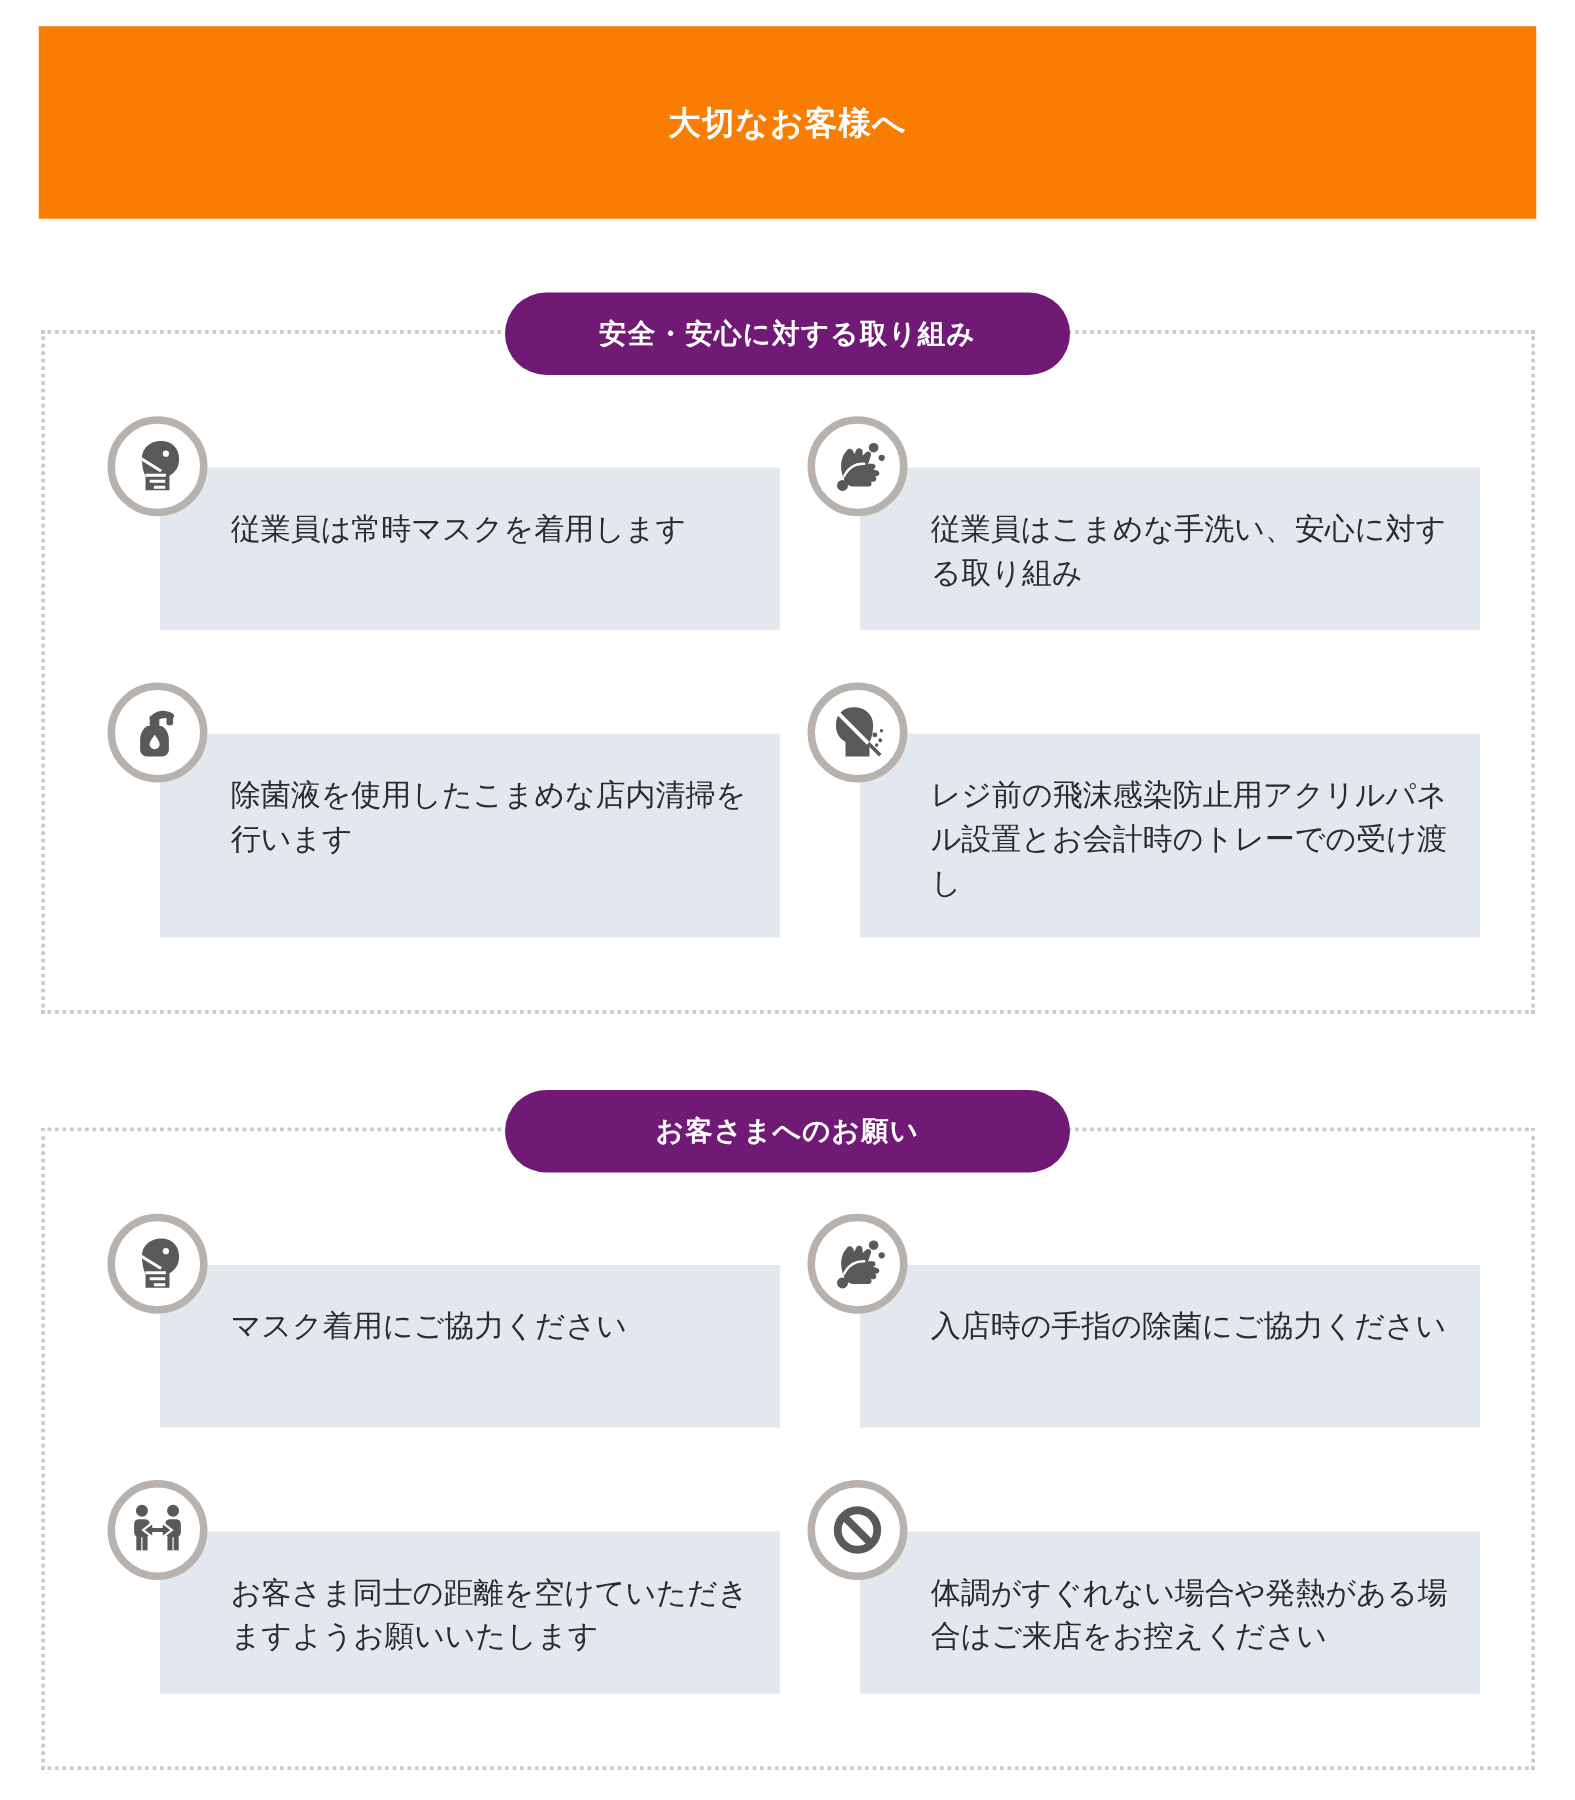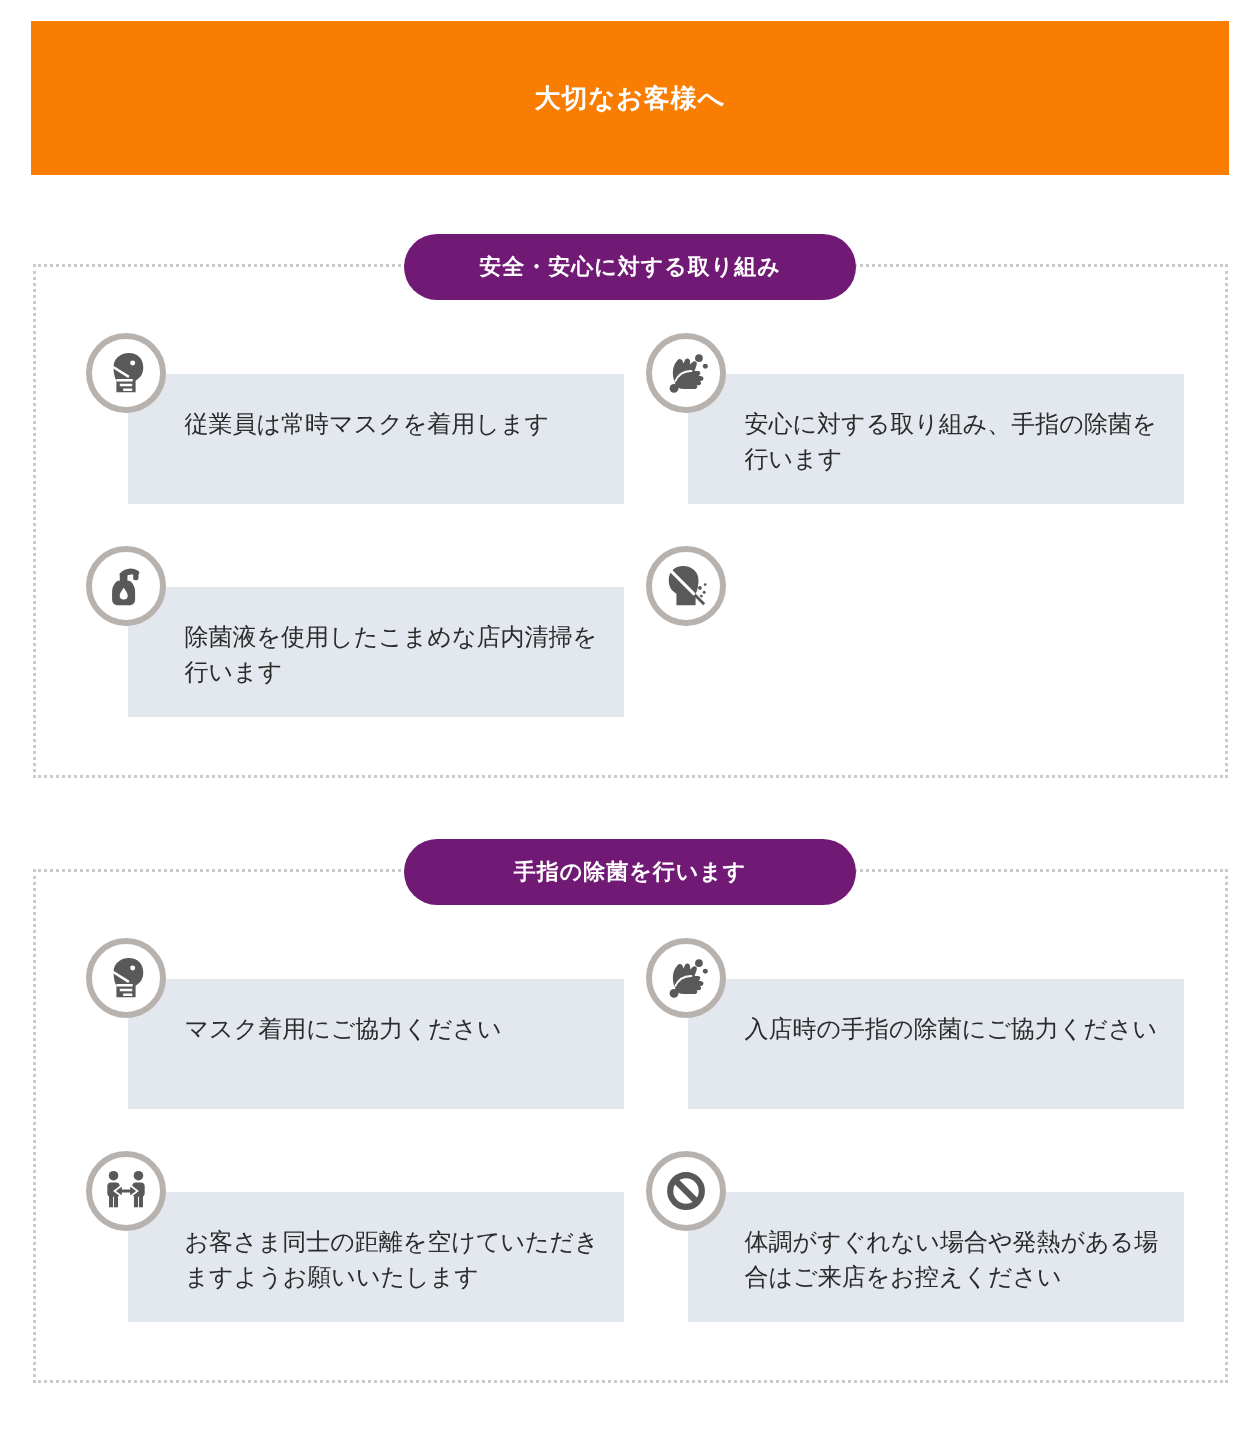--- a/index.html
+++ b/index.html
@@ -134,21 +134,21 @@
               <path d="M12 33c-3-8-2-17 3-22 1.5-2.5 4.5-2 5.5.5l.8 2.5 1.7-3.5c1.2-2.5 5-2 5.2 1l.2 3.5 2.5-2.5c2-2 5.3-.2 4.3 2.8L30 30z"></path>
               <path d="M13 36c-2-7 3-14 10-14h13.5c3 0 3.5 3.6.5 4.6l3.3.9c3 .9 2.4 4.8-.7 4.8h-1.4c2.6 1 1.8 4.6-1 4.6h-2.3c1.7 1.2.8 3.9-1.4 3.9H22c-4.3 0-7.6-1.6-9-4.8z"></path>
               <circle cx="37.5" cy="8.5" r="4"></circle>
               <circle cx="44.2" cy="17" r="2.6"></circle>
               <circle cx="11.5" cy="40" r="4.6"></circle>
             </g>
             <path d="M12.5 33c3.5-7.5 10-11.5 18-11" stroke="#fff" stroke-width="2" fill="none"></path>
           </svg>
         </span>
         <div class="card">
-          <p>安心に対する取り組み、手指の除菌を行います</p>
+          <p>従業員はこまめな手洗い、安心に対する取り組み</p>
         </div>
       </div>
 
       <div class="item">
         <span class="icon-ring">
           <svg viewBox="0 0 48 48" width="46" height="46">
             <g fill="#5a5858">
               <rect x="17.5" y="10.5" width="8" height="10"></rect>
               <path d="M17 12c4.5-6.5 13-8 19.5-4 2.3 1.4 1.6 4.4-1 4.2-5-.5-9.5-.2-13 2.3z"></path>
               <rect x="31.5" y="8.5" width="5.5" height="9.5" rx="2.2"></rect>
@@ -169,27 +169,30 @@
               <path d="M37 20c1-11-7-17-16-17C12 3 6 9 6 18c0 7 3 11 8 14v12h20V32c2-3 2.6-8 3-12z"></path>
               <circle cx="38.5" cy="26" r="2"></circle>
               <circle cx="43" cy="30.5" r="1.6"></circle>
               <circle cx="40" cy="34.5" r="1.5"></circle>
               <circle cx="44" cy="22.5" r="1.4"></circle>
             </g>
             <path d="M32 32l11 11" stroke="#5a5858" stroke-width="3" fill="none"></path>
             <path d="M7 7l26 26" stroke="#fff" stroke-width="3.2" fill="none"></path>
           </svg>
         </span>
+        <div class="card">
+          <p>レジ前の飛沫感染防止用アクリルパネル設置とお会計時のトレーでの受け渡し</p>
+        </div>
       </div>
 
     </div>
   </div>
 
   <div class="notice-box section-2">
-    <div class="pill">手指の除菌を行います</div>
+    <div class="pill">お客さまへのお願い</div>
     <div class="grid">
 
       <div class="item">
         <span class="icon-ring">
           <svg viewBox="0 0 48 48" width="46" height="46">
             <path fill="#5a5858" d="M11 20C10 9 18 3 27 3c9 0 15 6 15 15 0 7-3 11-8 14v12H14V32c-2-3-2.6-8-3-12z"></path>
             <circle cx="31" cy="13.5" r="2.6" fill="#fff"></circle>
             <path d="M8.5 16.5L27 28" stroke="#fff" stroke-width="2.6" fill="none"></path>
             <path d="M14 31.5h17M17.5 36.5h13M21 41.5h9.5" stroke="#fff" stroke-width="2.6" fill="none"></path>
           </svg>

